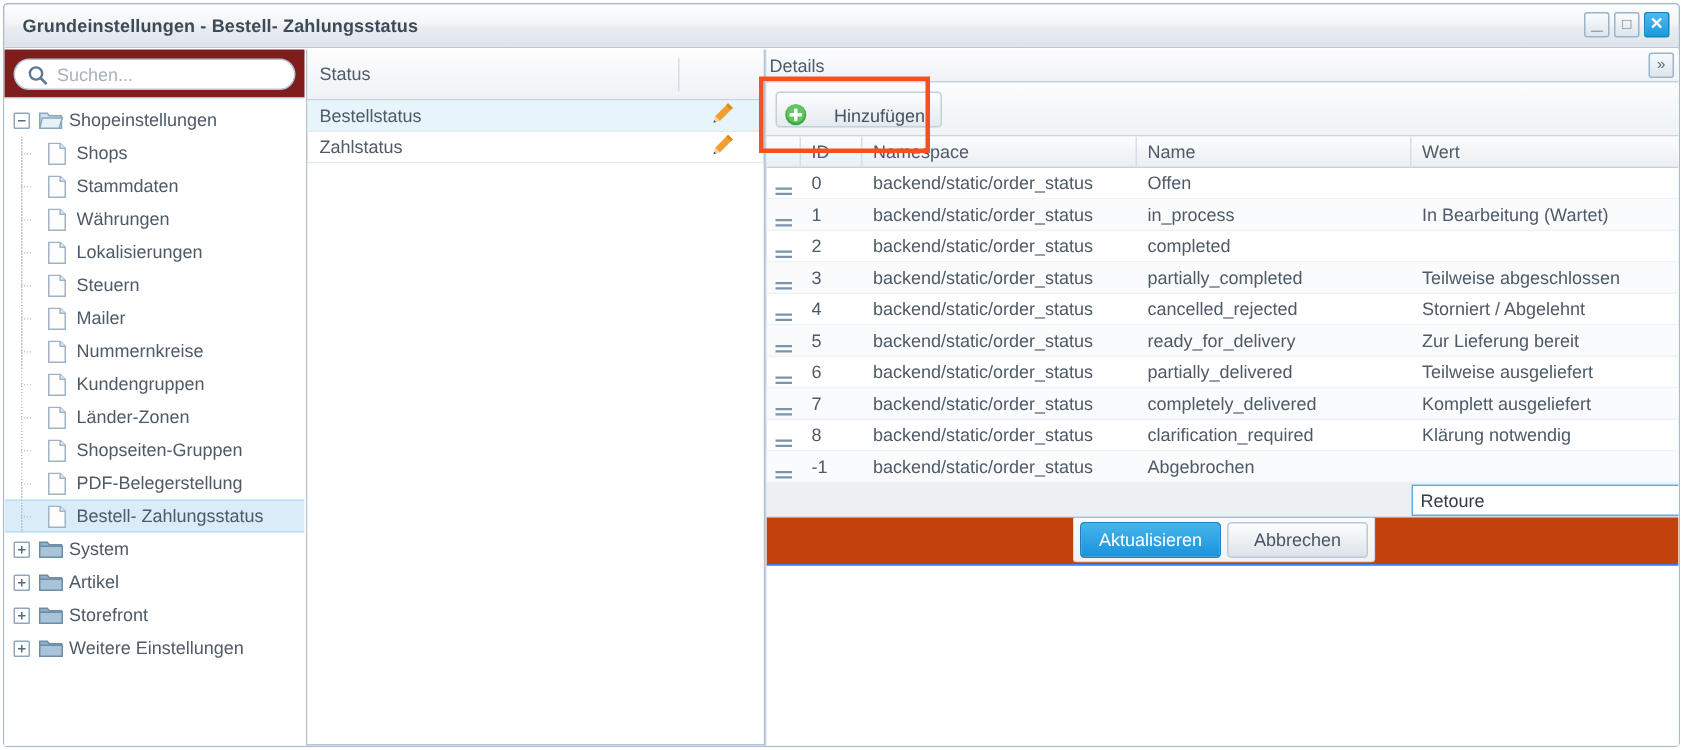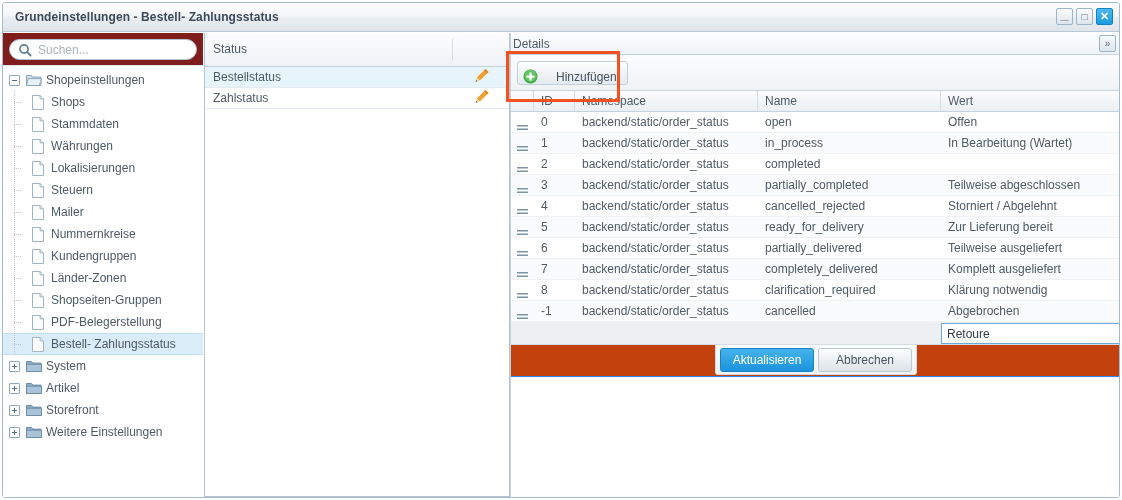--- a/index.html
+++ b/index.html
@@ -567,21 +567,20 @@
         </div>
 
         <div id="detailrows">
             <div class="drow">
               <div class="dc col-handle"><span class="handleglyph"><svg width="13" height="9" viewBox="0 0 13 9">
                     <rect x="1" y="2" width="11" height="1.5" fill="#7d93a6"></rect>
                     <rect x="1" y="5.5" width="11" height="1.5" fill="#7d93a6"></rect>
                   </svg></span></div>
               <div class="dc col-id">0</div>
               <div class="dc col-ns">backend/static/order_status</div>
-              <div class="dc col-name">open</div>
               <div class="dc col-wert">Offen</div>
             </div>
             <div class="drow odd">
               <div class="dc col-handle"><span class="handleglyph"><svg width="13" height="9" viewBox="0 0 13 9">
                     <rect x="1" y="2" width="11" height="1.5" fill="#7d93a6"></rect>
                     <rect x="1" y="5.5" width="11" height="1.5" fill="#7d93a6"></rect>
                   </svg></span></div>
               <div class="dc col-id">1</div>
               <div class="dc col-ns">backend/static/order_status</div>
               <div class="dc col-name">in_process</div>
@@ -656,21 +655,20 @@
               <div class="dc col-name">clarification_required</div>
               <div class="dc col-wert">Klärung notwendig</div>
             </div>
             <div class="drow odd">
               <div class="dc col-handle"><span class="handleglyph"><svg width="13" height="9" viewBox="0 0 13 9">
                     <rect x="1" y="2" width="11" height="1.5" fill="#7d93a6"></rect>
                     <rect x="1" y="5.5" width="11" height="1.5" fill="#7d93a6"></rect>
                   </svg></span></div>
               <div class="dc col-id">-1</div>
               <div class="dc col-ns">backend/static/order_status</div>
-              <div class="dc col-name">cancelled</div>
               <div class="dc col-wert">Abgebrochen</div>
             </div>
           </div>
 
         <div class="editrow">
           <input id="editinput" type="text" value="Retoure" style="">
         </div>
 
         <div class="editbar">
           <div class="btnbox">

